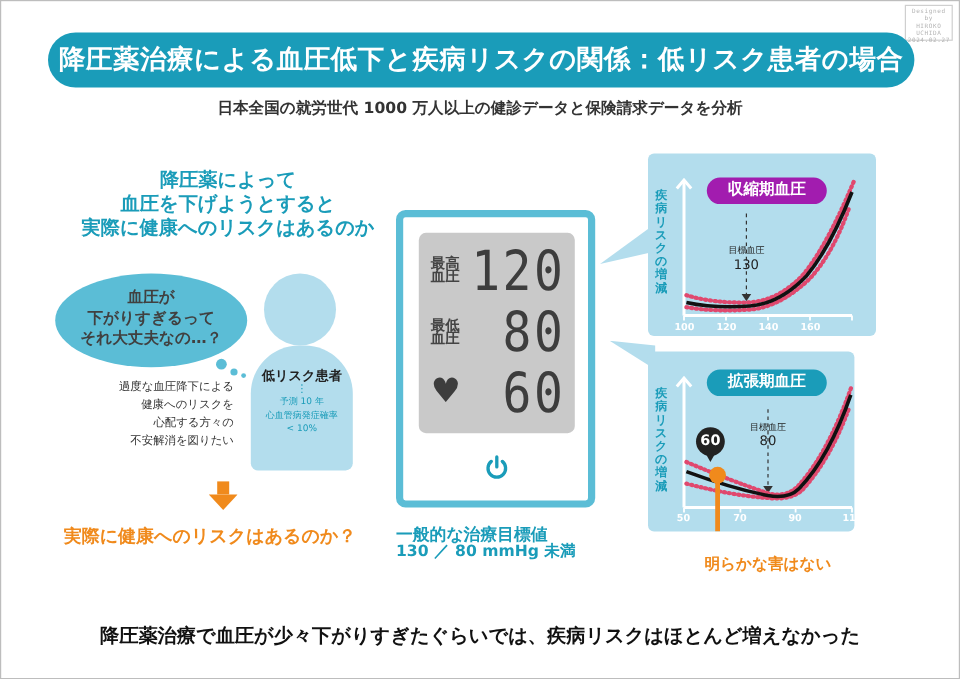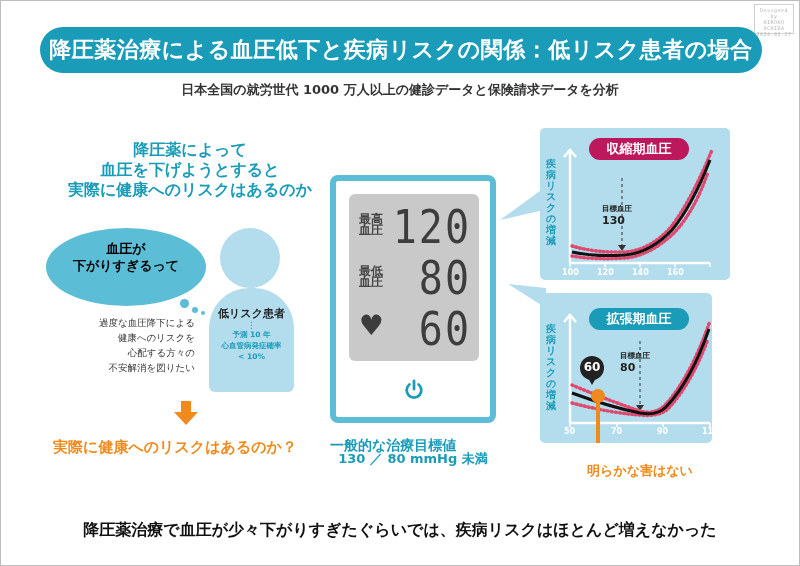--- a/index.html
+++ b/index.html
@@ -10,47 +10,47 @@
   .credit { position: absolute; left: 754px; top: 4px; width: 40px; height: 30px; border: 1px solid #cfcfcf;
     font-family: "DejaVu Sans Mono", monospace; font-size: 5px; line-height: 6px; color: #b5b5b5; text-align: center; padding-top: 2px; letter-spacing: 0.5px; }
 
   .title-pill { position: absolute; left: 40px; top: 27px; width: 722px; height: 46px; background: #1a9cb9; border-radius: 23px;
     color: #fff; font-size: 22px; font-weight: bold; display: flex; align-items: center; justify-content: center; letter-spacing: 0.5px; }
   .subtitle { position: absolute; left: 0; top: 81px; width: 800px; text-align: center; font-size: 13px; font-weight: bold; color: #333; }
 
   .lead { position: absolute; left: 60px; top: 140px; width: 260px; text-align: center; color: #1a9cb9; font-size: 16px; font-weight: bold; line-height: 20px; }
 
   .bubble { position: absolute; left: 46px; top: 228px; width: 160px; height: 78px; border-radius: 50%; background: #5bbdd6;
-    color: #000000; font-size: 13px; font-weight: bold; text-align: center; line-height: 17px; padding-top: 12px; }
+    color: #404040; font-size: 13px; font-weight: bold; text-align: center; line-height: 17px; padding-top: 12px; }
   .dot { position: absolute; border-radius: 50%; background: #5bbdd6; }
 
   .person-head { position: absolute; left: 220px; top: 228px; width: 60px; height: 60px; border-radius: 50%; background: #b3dded; }
   .person-body { position: absolute; left: 209px; top: 288px; width: 85px; height: 104px; background: #b3dded; border-radius: 40px 40px 6px 6px; text-align: center; }
   .person-label { margin-top: 18px; font-size: 11px; font-weight: bold; color: #222; }
   .person-sep { font-size: 9px; color: #1a9cb9; line-height: 8px; }
-  .person-detail { font-size: 7.5px; font-weight: bold; color: #1a9cb9; line-height: 11px; }
+  .person-detail { font-size: 7.5px; font-weight: normal; color: #1a9cb9; line-height: 11px; }
 
   .concern { position: absolute; left: 50px; top: 315px; width: 145px; text-align: right; font-size: 9.5px; color: #333; line-height: 15px; }
   .arrow-orange { position: absolute; left: 174px; top: 401px; }
   .question { position: absolute; left: 40px; top: 438px; width: 270px; text-align: center; color: #f08a1c; font-size: 15px; font-weight: bold; }
 
   .monitor { position: absolute; left: 330px; top: 175px; width: 166px; height: 248px; border: 6px solid #5bbdd6; border-radius: 8px; background: #fff; }
   .lcd { position: absolute; left: 13px; top: 13px; width: 130px; height: 167px; background: #c9c9c9; border-radius: 6px; }
   .lcd-label { position: absolute; font-size: 12px; font-weight: bold; color: #444; line-height: 11px; }
   .lcd-digits { position: absolute; right: 8px; font-family: "DejaVu Sans Mono", monospace; font-size: 40px; color: #3d3d3d; letter-spacing: 2px; transform: scaleY(1.15); transform-origin: top; }
   .heart { position: absolute; left: 10px; top: 125px; font-size: 28px; color: #3d3d3d; line-height: 28px; }
   .power { position: absolute; left: 67px; top: 198px; width: 22px; height: 22px; }
   .target-small { position: absolute; left: 330px; top: 437px; width: 166px; font-size: 14px; font-weight: bold; color: #1a9cb9; }
-  .target-big { position: absolute; left: 330px; top: 450px; width: 166px; text-align: center; font-size: 13px; font-weight: bold; color: #1a9cb9; }
+  .target-big { position: absolute; left: 330px; top: 450px; width: 166px; text-align: left; font-size: 13px; font-weight: bold; color: #1a9cb9; }
 
   .chart-panel { position: absolute; background: #b3dded; border-radius: 5px; }
   .chart-pill { position: absolute; border-radius: 12px; color: #fff; font-size: 13px; font-weight: bold; text-align: center; line-height: 22px; }
   .ylabel { position: absolute; width: 12px; font-size: 10px; font-weight: bold; color: #1a9cb9; line-height: 11px; text-align: center; }
   .tick { position: absolute; font-size: 8px; font-weight: bold; color: #fff; }
-  .goal { position: absolute; text-align: left; font-weight: bold; color: #222; }
+  .goal { position: absolute; text-align: center; font-weight: normal; color: #222; }
   .goal .s { font-size: 7.5px; }
   .goal .b { font-size: 11px; }
 
   .conclusion { position: absolute; left: 530px; top: 462px; width: 220px; text-align: center; color: #f08a1c; font-size: 13px; font-weight: bold; line-height: 17px; }
   .footer { position: absolute; left: 0; top: 520px; width: 800px; text-align: center; font-size: 16px; font-weight: bold; color: #111; }
 </style>
 </head>
 <body>
 
 <div class="frame"></div>
@@ -67,20 +67,21 @@
 
 <div class="lead">
   <div>降圧薬によって</div>
   <div>血圧を下げようとすると</div>
   <div>実際に健康へのリスクはあるのか</div>
 </div>
 
 <div class="bubble">
   <div>血圧が</div>
   <div>下がりすぎるって</div>
+  <div>それ大丈夫なの…？</div>
 </div>
 <div class="dot" style="left:180px;top:299px;width:9px;height:9px;"></div>
 <div class="dot" style="left:192px;top:307px;width:6px;height:6px;"></div>
 <div class="dot" style="left:201px;top:311px;width:4px;height:4px;"></div>
 
 <div class="person-head"></div>
 <div class="person-body">
   <div class="person-label">低リスク患者</div>
   <div class="person-sep">⋮</div>
   <div class="person-detail">予測 10 年</div>
@@ -125,21 +126,21 @@
 <div class="target-big">130 ／ 80 mmHg 未満</div>
 
 <svg style="position:absolute;left:500px;top:180px;" width="45" height="50">
   <polygon points="0,40 44,8 44,30" fill="#b3dded"></polygon>
 </svg>
 <svg style="position:absolute;left:508px;top:284px;" width="40" height="30">
   <polygon points="0,0 38,4 38,24" fill="#b3dded"></polygon>
 </svg>
 
 <div class="chart-panel" style="left:540px;top:128px;width:190px;height:152px;">
-  <div class="chart-pill" style="left:49px;top:10px;width:100px;background:#be185d;">収縮期血圧</div>
+  <div class="chart-pill" style="left:49px;top:20px;width:100px;background:#a21caf;">収縮期血圧</div>
   <div class="ylabel" style="left:5px;top:30px;">疾病リスクの増減</div>
   <svg style="position:absolute;left:0;top:0;" width="190" height="152">
     <line x1="30" y1="135" x2="30" y2="22" stroke="#fff" stroke-width="2.5"></line>
     <polyline points="24,29 30,22 36,29" fill="none" stroke="#fff" stroke-width="2.5"></polyline>
     <line x1="30" y1="135" x2="170" y2="135" stroke="#fff" stroke-width="2.5"></line>
     <line x1="30" y1="135" x2="30" y2="139" stroke="#fff" stroke-width="1.5"></line>
     <line x1="65" y1="135" x2="65" y2="139" stroke="#fff" stroke-width="1.5"></line>
     <line x1="100" y1="135" x2="100" y2="139" stroke="#fff" stroke-width="1.5"></line>
     <line x1="135" y1="135" x2="135" y2="139" stroke="#fff" stroke-width="1.5"></line>
     <line x1="170" y1="135" x2="170" y2="139" stroke="#fff" stroke-width="1.5"></line>

